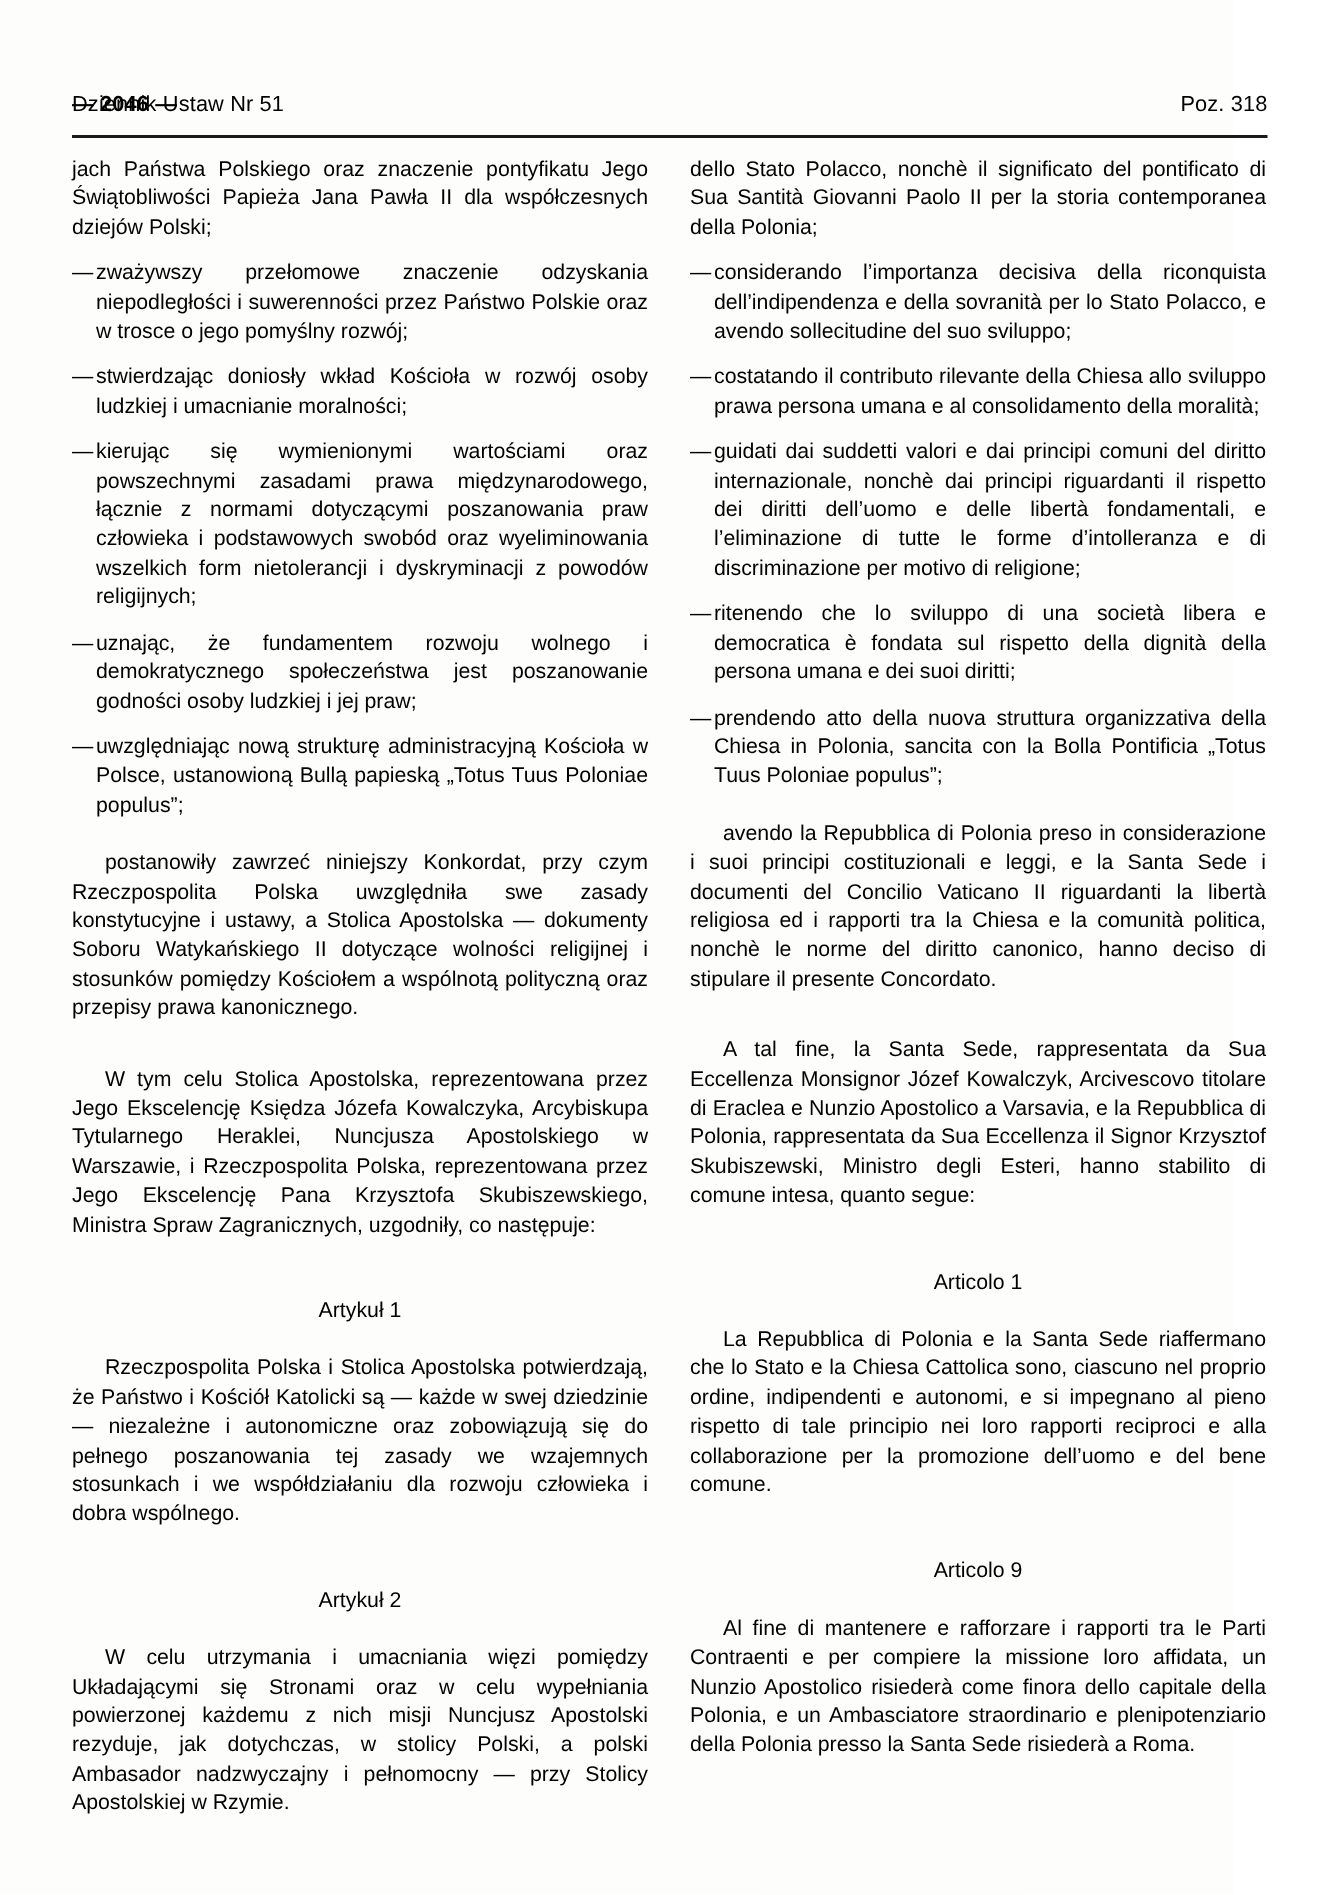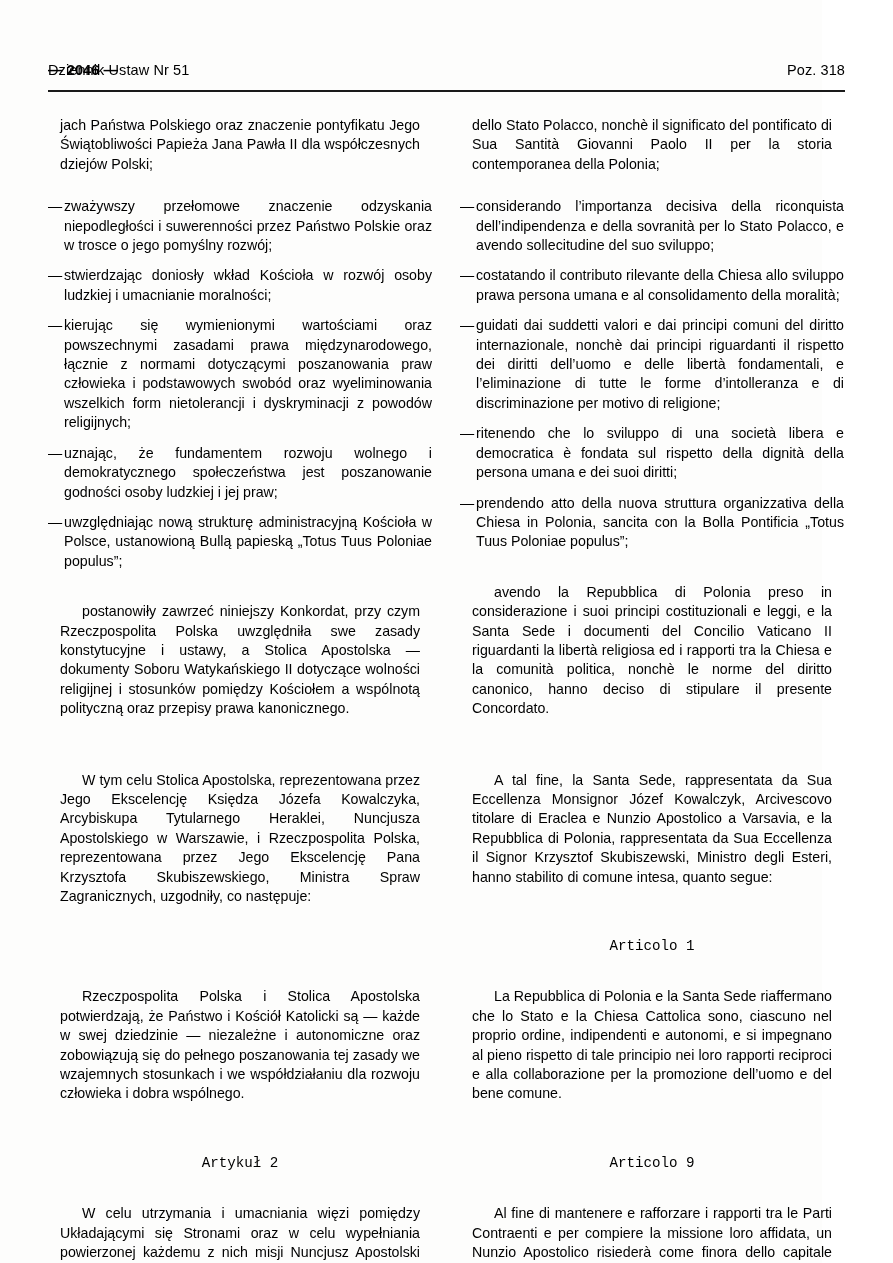--- a/index.html
+++ b/index.html
@@ -59,21 +59,21 @@
     top: 104px;
     width: 797px;
     display: flex;
     gap: 28px;
   }
   .col {
     width: 384px;
     flex: 0 0 384px;
   }
   p {
-    margin: 12px;
+    margin: 0;
     font-size: 14.2px;
     line-height: 19.4px;
     text-align: justify;
     text-justify: inter-word;
     hyphens: none;
   }
   p.indent {
     text-indent: 22px;
   }
   .bullet {
@@ -91,21 +91,20 @@
   }
   .gap-sm { height: 11px; }
   .gap-md { height: 19px; }
   .gap-lg { height: 28px; }
   .gap-xl { height: 38px; }
   .heading {
     text-align: center;
     font-size: 14.2px;
     line-height: 19.4px;
     margin: 0;
-    font-family: Liberation Mono, monospace;
   }
 </style>
 </head>
 <body>
 
 <div class="page">
 
   <div class="header">
     <span class="header-left">Dziennik Ustaw Nr 51</span>
     <span class="header-center">— 2046 —</span>
@@ -124,20 +123,21 @@
         <div class="bullet"><span class="dash">—</span><span>kierując się wymienionymi wartościami oraz powszechnymi zasadami prawa międzynarodowego, łącznie z normami dotyczącymi poszanowania praw człowieka i podstawowych swobód oraz wyeliminowania wszelkich form nietolerancji i dyskryminacji z powodów religijnych;</span></div>
         <div class="gap-sm"></div>
         <div class="bullet"><span class="dash">—</span><span>uznając, że fundamentem rozwoju wolnego i demokratycznego społeczeństwa jest poszanowanie godności osoby ludzkiej i jej praw;</span></div>
         <div class="gap-sm"></div>
         <div class="bullet"><span class="dash">—</span><span>uwzględniając nową strukturę administracyjną Kościoła w Polsce, ustanowioną Bullą papieską „Totus Tuus Poloniae populus”;</span></div>
         <div class="gap-md"></div>
         <p class="indent">postanowiły zawrzeć niniejszy Konkordat, przy czym Rzeczpospolita Polska uwzględniła swe zasady konstytucyjne i ustawy, a Stolica Apostolska — dokumenty Soboru Watykańskiego II dotyczące wolności religijnej i stosunków pomiędzy Kościołem a wspólnotą polityczną oraz przepisy prawa kanonicznego.</p>
         <div class="gap-lg"></div>
         <p class="indent">W tym celu Stolica Apostolska, reprezentowana przez Jego Ekscelencję Księdza Józefa Kowalczyka, Arcybiskupa Tytularnego Heraklei, Nuncjusza Apostolskiego w Warszawie, i Rzeczpospolita Polska, reprezentowana przez Jego Ekscelencję Pana Krzysztofa Skubiszewskiego, Ministra Spraw Zagranicznych, uzgodniły, co następuje:</p>
         <div class="gap-xl"></div>
+        <p class="heading">Artykuł 1</p>
         <div class="gap-md"></div>
         <p class="indent">Rzeczpospolita Polska i Stolica Apostolska potwierdzają, że Państwo i Kościół Katolicki są — każde w swej dziedzinie — niezależne i autonomiczne oraz zobowiązują się do pełnego poszanowania tej zasady we wzajemnych stosunkach i we współdziałaniu dla rozwoju człowieka i dobra wspólnego.</p>
         <div class="gap-xl"></div>
         <p class="heading">Artykuł 2</p>
         <div class="gap-md"></div>
         <p class="indent">W celu utrzymania i umacniania więzi pomiędzy Układającymi się Stronami oraz w celu wypełniania powierzonej każdemu z nich misji Nuncjusz Apostolski rezyduje, jak dotychczas, w stolicy Polski, a polski Ambasador nadzwyczajny i pełnomocny — przy Stolicy Apostolskiej w Rzymie.</p>
       </div>
     <div class="col" id="col-right">
         <p class="indent" style="text-indent: 0px;">dello Stato Polacco, nonchè il significato del pontificato di Sua Santità Giovanni Paolo II per la storia contemporanea della Polonia;</p>
         <div class="gap-sm"></div>

